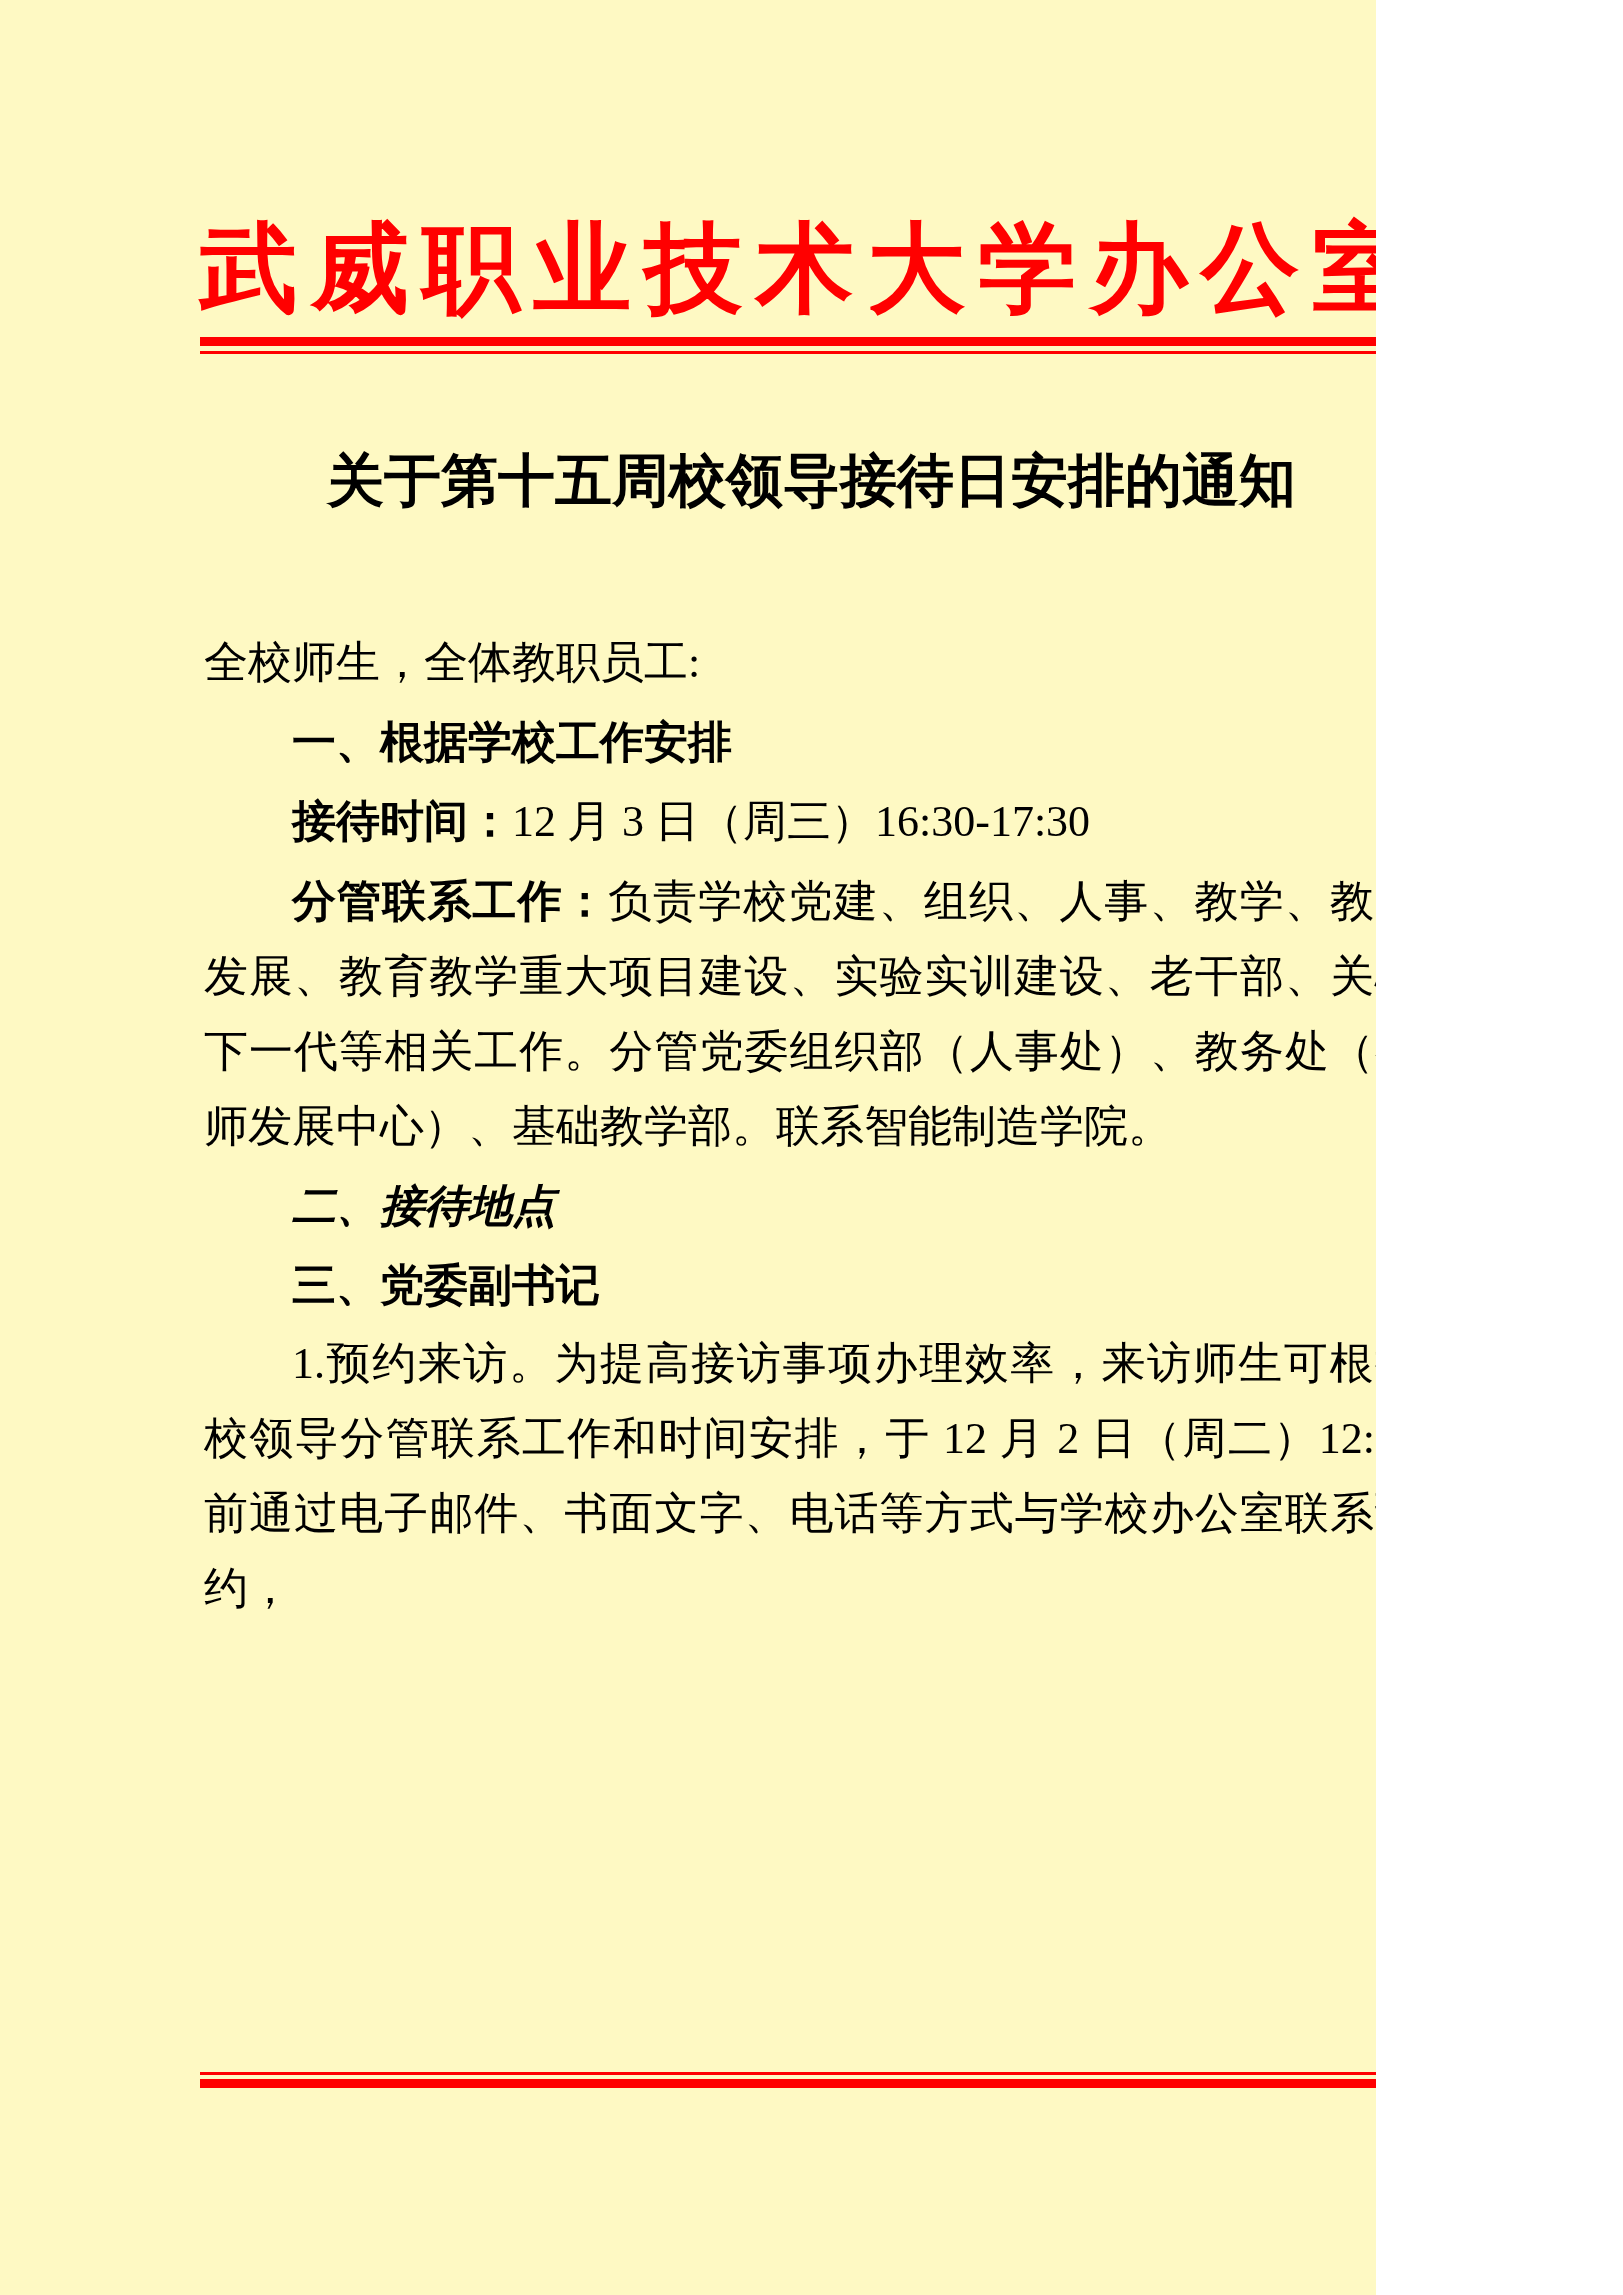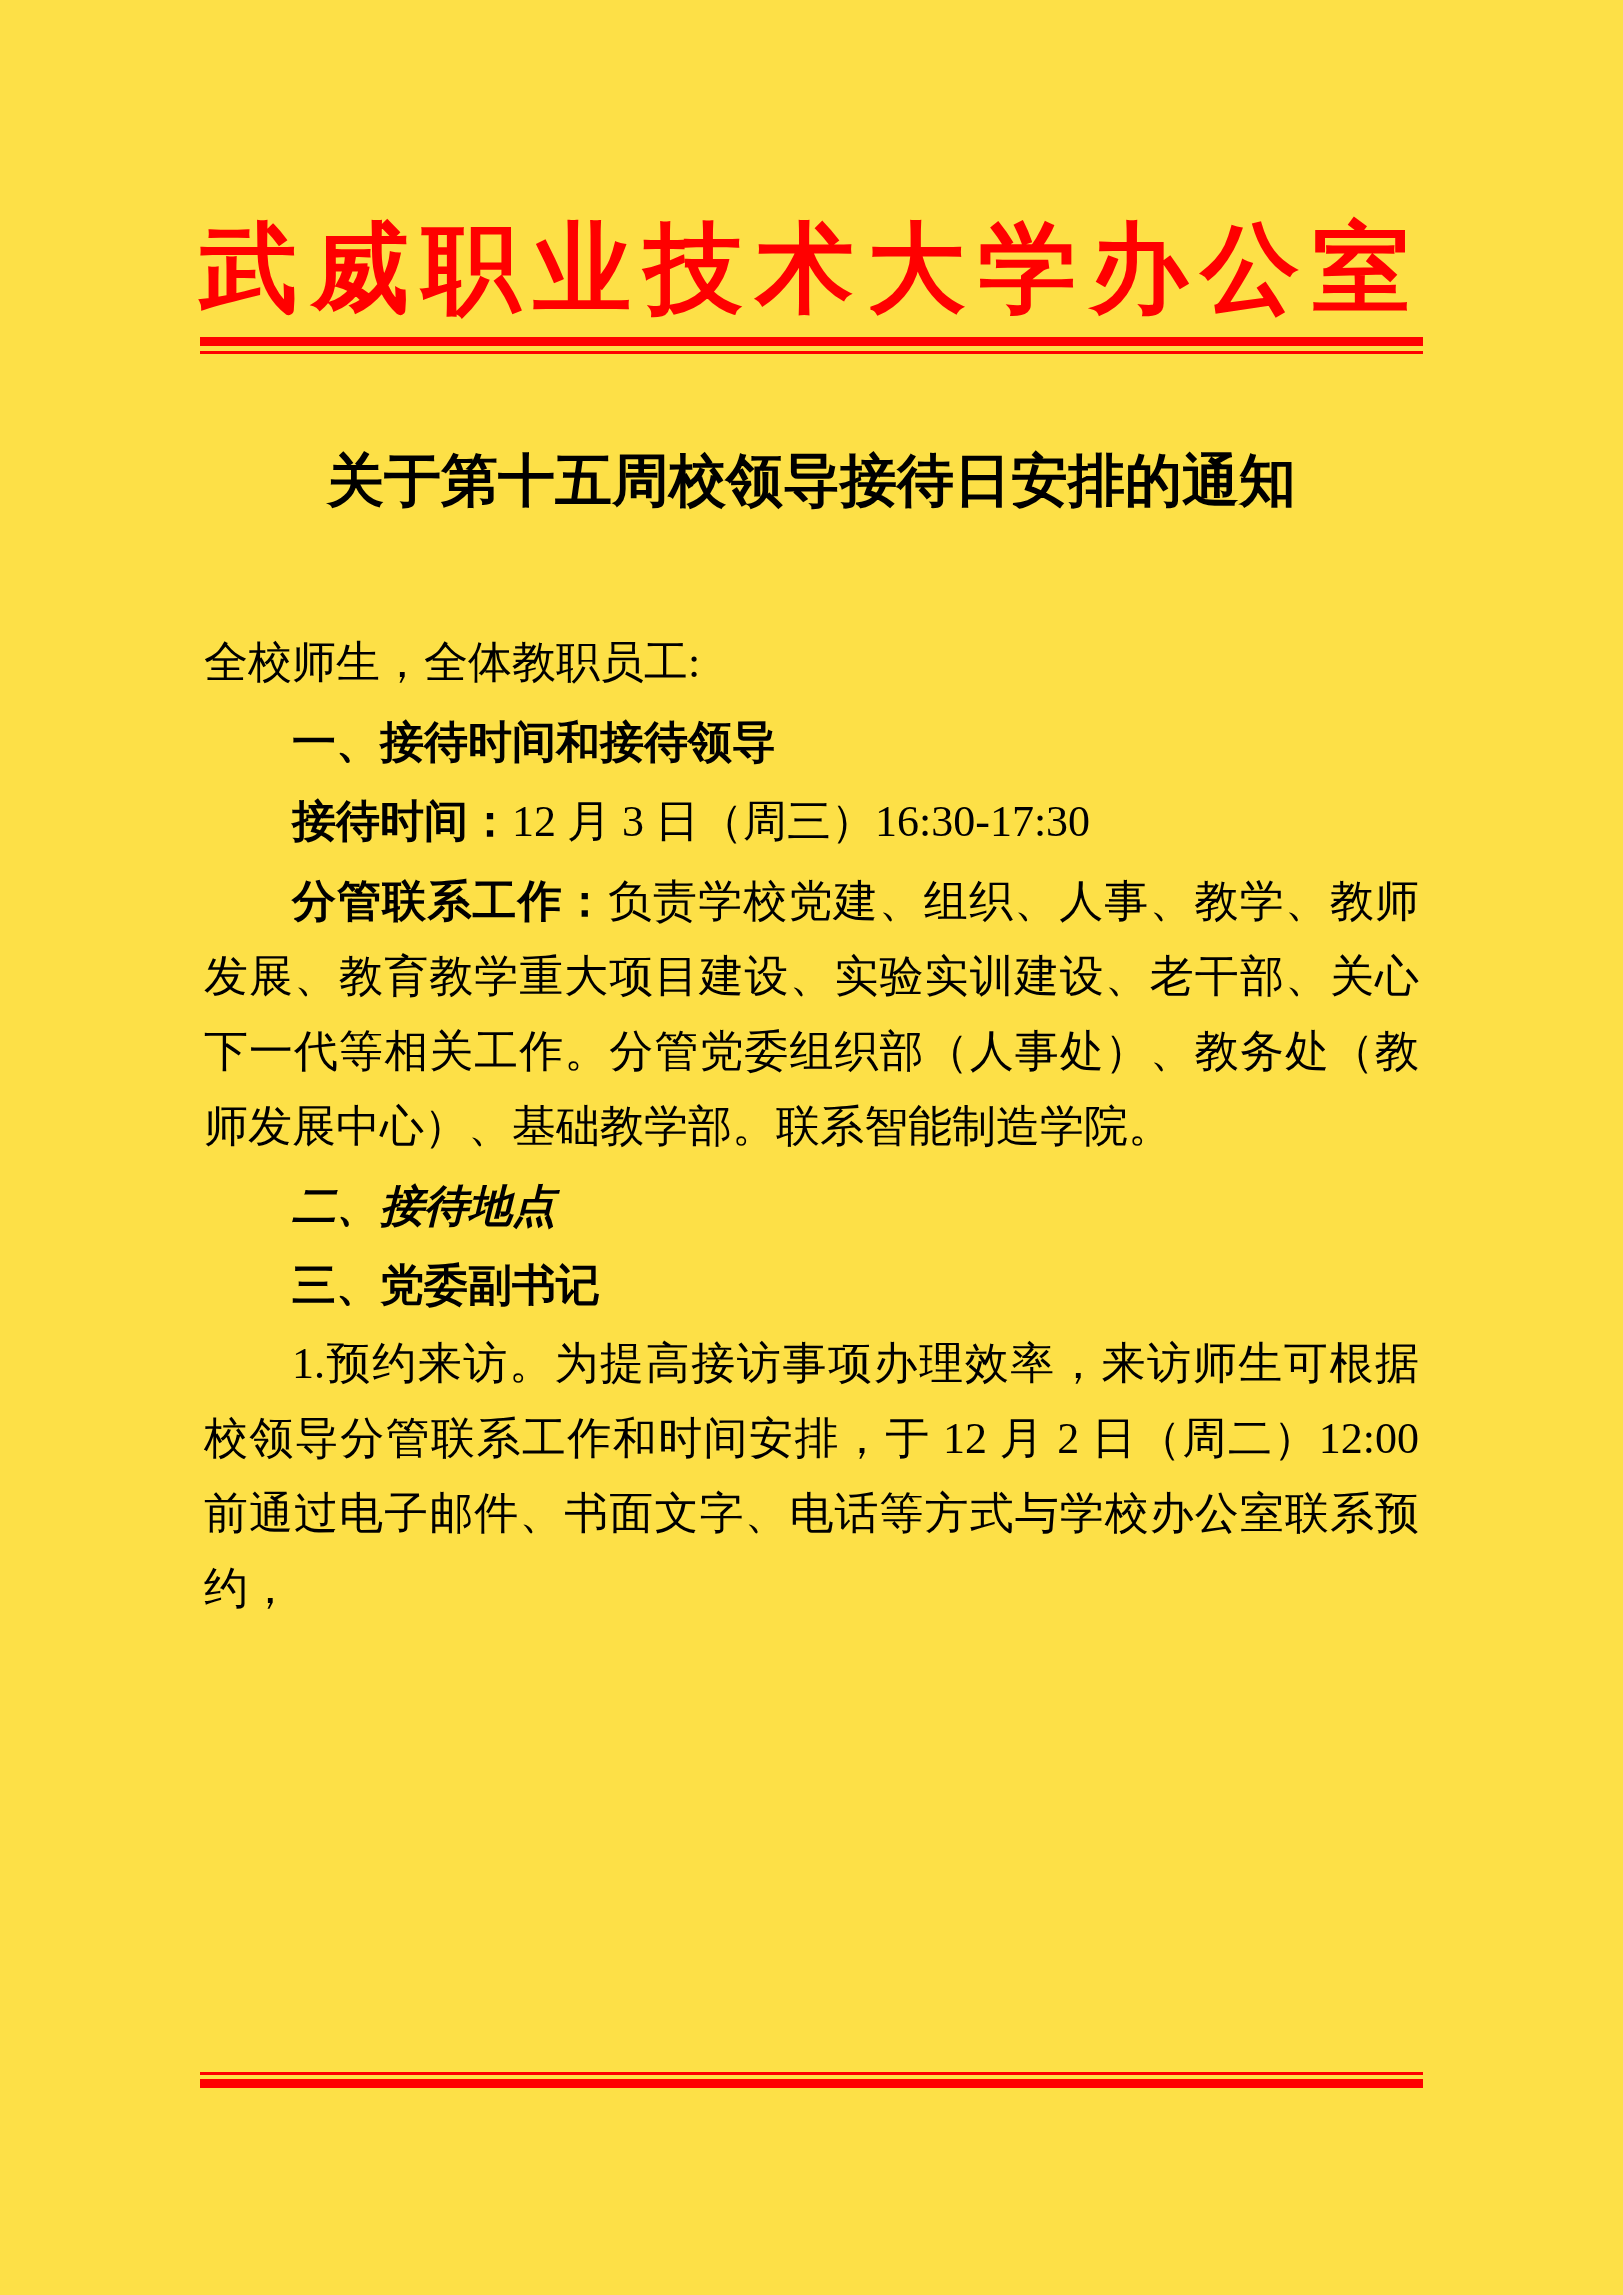--- a/index.html
+++ b/index.html
@@ -1,20 +1,20 @@
 <!DOCTYPE html>
 <html style="font-size:8.2px"><head>
 <meta charset="utf-8">
 <style>
   html, body { margin: 0; padding: 0; background: #ffffff; }
   .page {
     position: relative;
-    width: 1623px;
+    width: 1376px;
     height: 2295px;
-    background: #fde047;
+    background: #fef9c3;
     overflow: hidden;
     color: #000000;
     font-family: "Liberation Serif", serif;
   }
 
   
   .org-name {
     position: absolute;
     top: 220px;
     left: 0;
@@ -96,21 +96,21 @@
     <div class="bar-thin"></div>
   </div>
 
   <h1 class="doc-title">关于第十五周校领导接待日安排的通知</h1>
 
   <div class="body-text">
 
     <p>全校师生，全体教职员工:</p>
 
 
-    <p class="indent sec-heading mt28">一、接待时间和接待领导</p>
+    <p class="indent sec-heading mt28">一、根据学校工作安排</p>
 
     <p class="indent mt8"><span class="label">接待时间：</span><span>12 月 3 日（周三）16:30-17:30</span></p>
 
 
     <p class="indent mt6"><span class="label">分管联系工作：</span><span>负责学校党建、组织、人事、教学、教师发展、教育教学重大项目建设、实验实训建设、老干部、关心下一代等相关工作。分管党委组织部（人事处）、教务处（教师发展中心）、基础教学部。联系智能制造学院。</span></p>
 
     <p class="indent sec-heading mt32">二、接待地点</p>
 
 
     <p class="indent sec-heading mt8">三、党委副书记</p>

